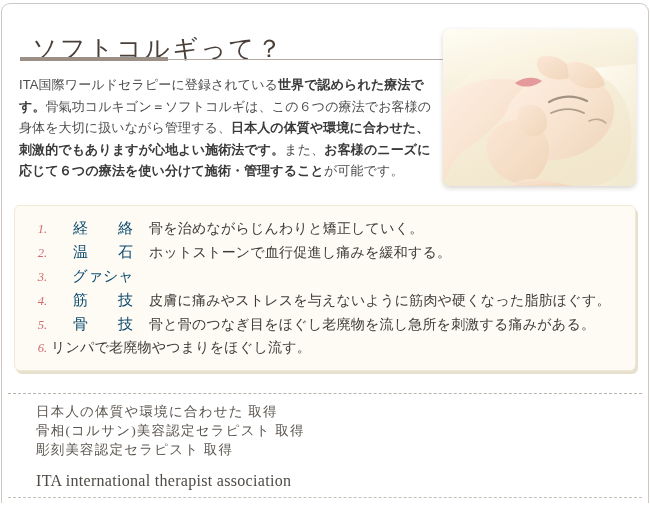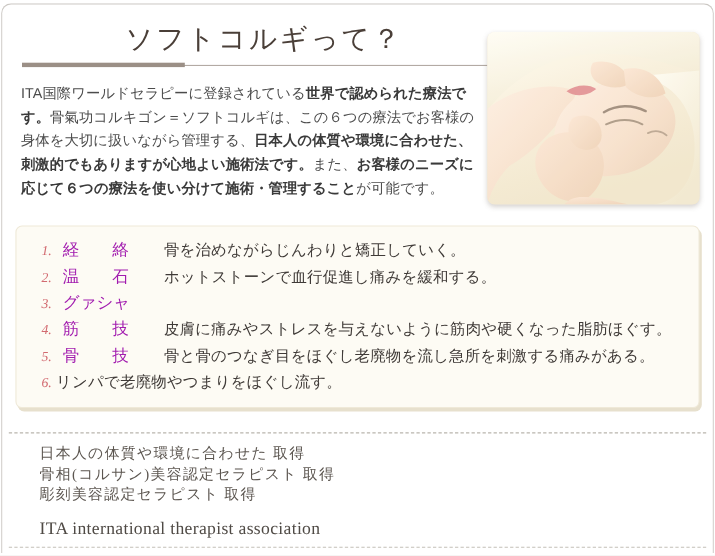--- a/index.html
+++ b/index.html
@@ -36,29 +36,28 @@
   }
 
   
   .title-wrap {
     position: absolute;
     left: 20px;
     top: 22px;
     width: 440px;
   }
   .title {
-    margin: 0;
+    margin: 12px;
     font-family: "Liberation Serif", "DejaVu Serif", serif;
     font-size: 25px;
     font-weight: 400;
     letter-spacing: 2.5px;
     color: #4a3f38;
     line-height: 30px;
     white-space: nowrap;
-    text-align: center;
   }
   .title-rule {
     position: absolute;
     left: 20px;
     top: 59px;
     width: 430px;
     height: 1px;
     background: #b3aaa4;
   }
   .title-rule-thick {
@@ -129,23 +128,23 @@
     font-family: "Liberation Serif", "DejaVu Serif", serif;
     font-style: italic;
     font-size: 12.5px;
     color: #d26a70;
     padding-right: 4px;
   }
   .tname {
     width: 92px;
     font-family: "Liberation Serif", "DejaVu Serif", serif;
     font-size: 15px;
-    color: #a21caf;
+    color: #0c4a6e;
     letter-spacing: 0px;
-    text-align: left;
+    text-align: center;
     padding-left: 6px;
     white-space: nowrap;
   }
   .tdesc {
     font-family: "Liberation Serif", "DejaVu Serif", serif;
     font-size: 14px;
     color: #3f3a37;
     letter-spacing: 0.2px;
     white-space: nowrap;
   }

